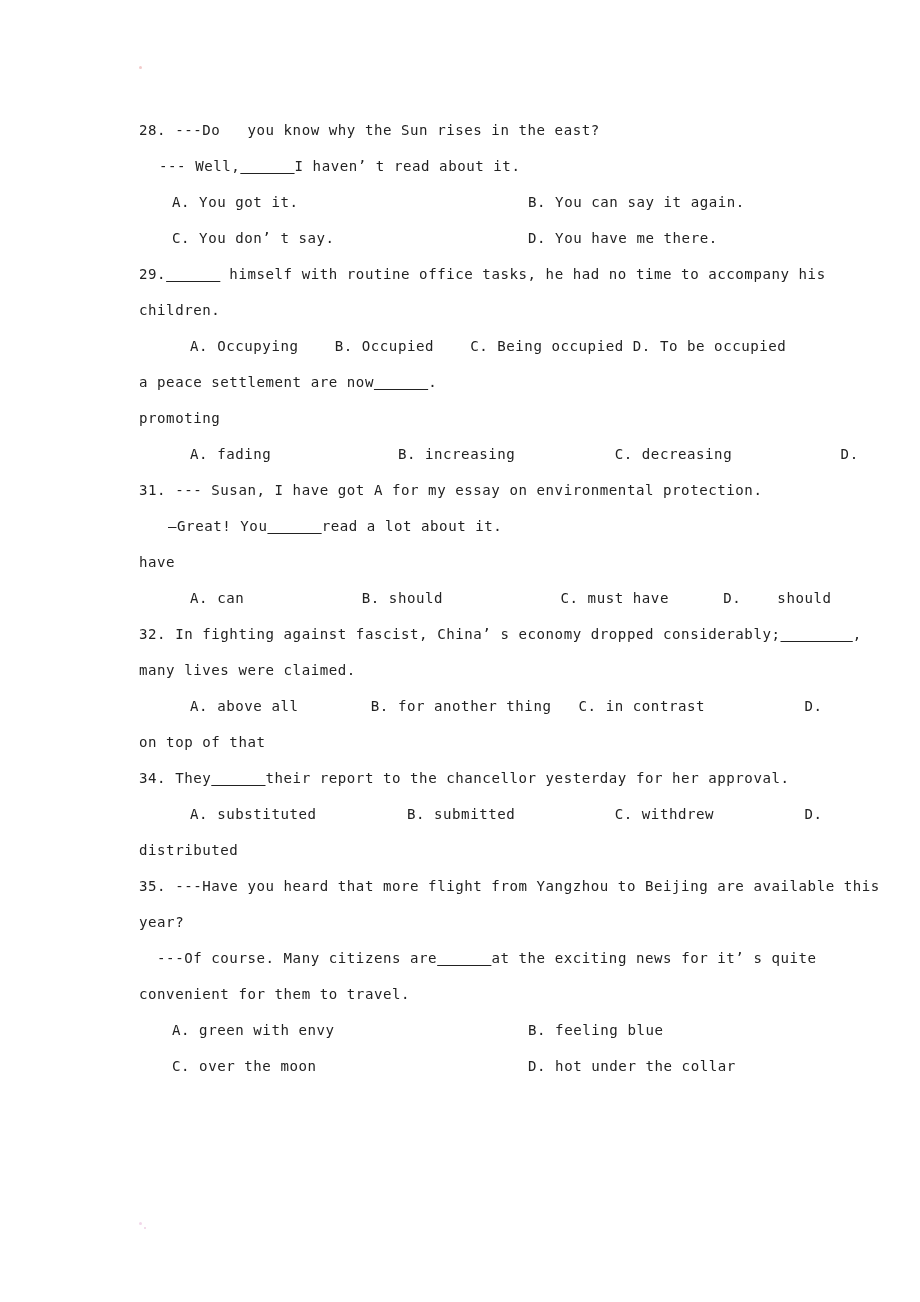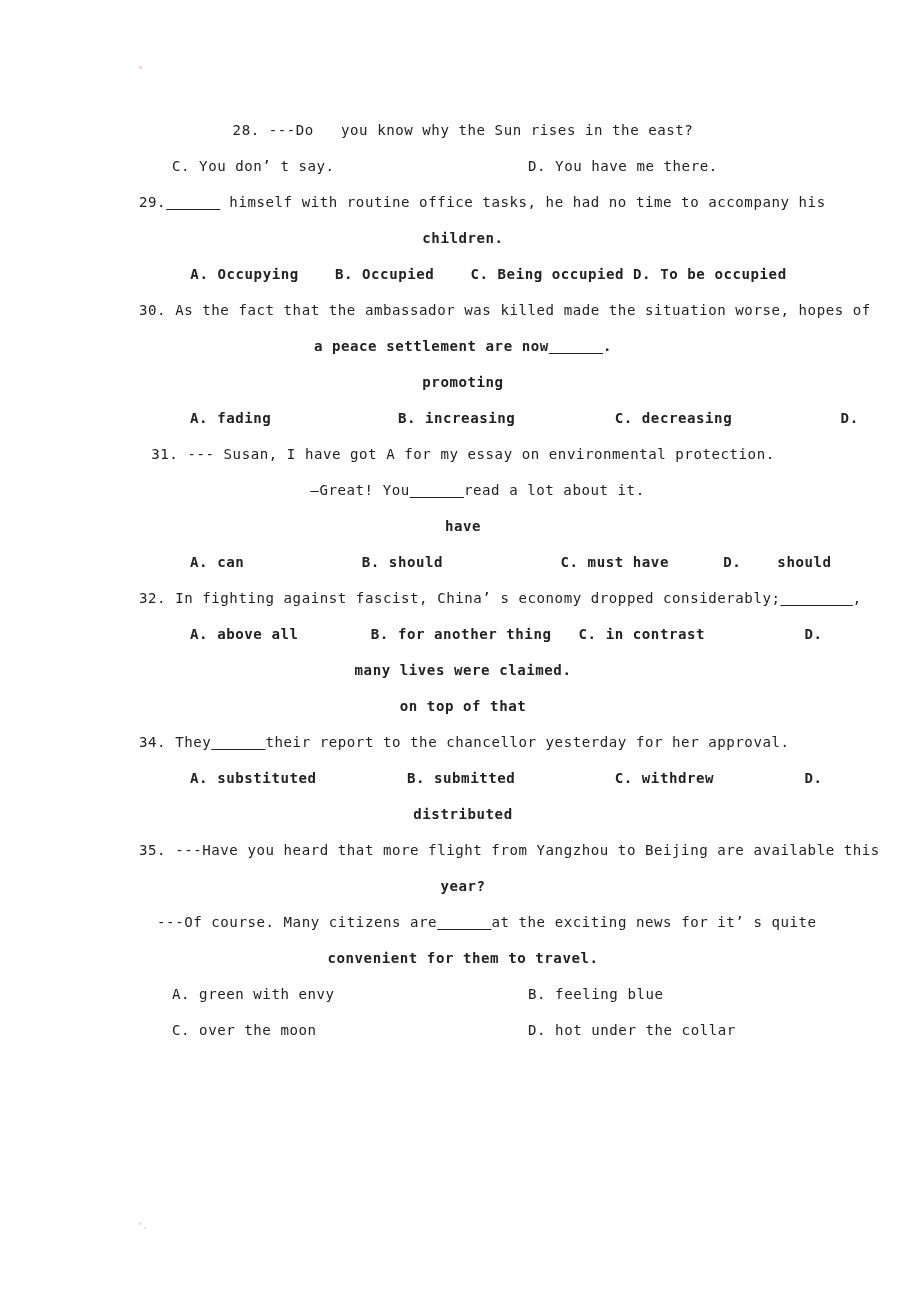--- a/index.html
+++ b/index.html
@@ -15,21 +15,20 @@
     font-family: "DejaVu Sans Mono", "Liberation Mono", monospace;
     color: #1a1a1a;
   }
 
   .page {
     position: absolute;
     left: 0; top: 0;
     width: 920px;
     height: 1302px;
     background: #fff;
-    text-align: center;
   }
 
   .content {
     position: absolute;
     left: 139px;
     top: 112px;
     width: 648px;
   }
 
   
@@ -37,22 +36,22 @@
     font-size: 14.1px;
     line-height: 36px;
     letter-spacing: 0.55px;
     white-space: pre;
     color: #222;
   }
 
   
   .i-stem   { padding-left: 0px;  }   
   .i-reply  { padding-left: 20px; }   
-  .i-opt    { padding-left: 33px; font-weight: bold; }   
-  .i-cont   { padding-left: 0px; font-weight: bold;  }   
+  .i-opt    { padding-left: 33px; }   
+  .i-cont   { padding-left: 0px;  }   
 
   
   .optrow {
     position: relative;
     font-size: 14.1px;
     line-height: 36px;
     letter-spacing: 0.55px;
     white-space: pre;
     height: 36px;
     color: #222;
@@ -94,50 +93,54 @@
 <div class="page">
 
   <span class="speck s1"></span>
   <span class="speck s2"></span>
   <span class="speck s3"></span>
 
   <div class="content">
 
     <div>
       <div class="line i-stem">28. ---Do   you know why the Sun rises in the east?</div>
+      <div class="line i-reply">--- Well,<span class="blank">      </span>I haven’ t read about it.</div>
+      <div class="optrow">
+        <span class="col-a">A. You got it.</span>
+        <span class="col-b">B. You can say it again.</span>
+      </div>
       <div class="optrow">
         <span class="col-a">C. You don’ t say.</span>
         <span class="col-b">D. You have me there.</span>
       </div>
     </div>
 
     <div>
       <div class="line i-stem">29.<span class="blank">      </span> himself with routine office tasks, he had no time to accompany his</div>
       <div class="line i-cont">children.</div>
       <div class="line i-opt">  A. Occupying    B. Occupied    C. Being occupied D. To be occupied</div>
     </div>
 
     <div>
-      <div class="line i-stem">30. As the fact that the ambassador was killed made the situation worse, hopes of</div>
       <div class="line i-cont">a peace settlement are now<span class="blank">      </span>.</div>
       <div class="line i-cont">promoting</div>
       <div class="line i-opt">  A. fading              B. increasing           C. decreasing            D.</div>
     </div>
 
     <div>
       <div class="line i-stem">31. --- Susan, I have got A for my essay on environmental protection.</div>
       <div class="line i-reply"> —Great! You<span class="blank">      </span>read a lot about it.</div>
       <div class="line i-cont">have</div>
       <div class="line i-opt">  A. can             B. should             C. must have      D.    should</div>
     </div>
 
     <div>
       <div class="line i-stem">32. In fighting against fascist, China’ s economy dropped considerably;<span class="blank">        </span>,</div>
+      <div class="line i-cont">many lives were claimed.</div>
       <div class="line i-opt">  A. above all        B. for another thing   C. in contrast           D.</div>
-      <div class="line i-cont">many lives were claimed.</div>
       <div class="line i-cont">on top of that</div>
     </div>
 
 
     <div>
       <div class="line i-stem">34. They<span class="blank">      </span>their report to the chancellor yesterday for her approval.</div>
       <div class="line i-opt">  A. substituted          B. submitted           C. withdrew          D.</div>
       <div class="line i-cont">distributed</div>
     </div>
 

